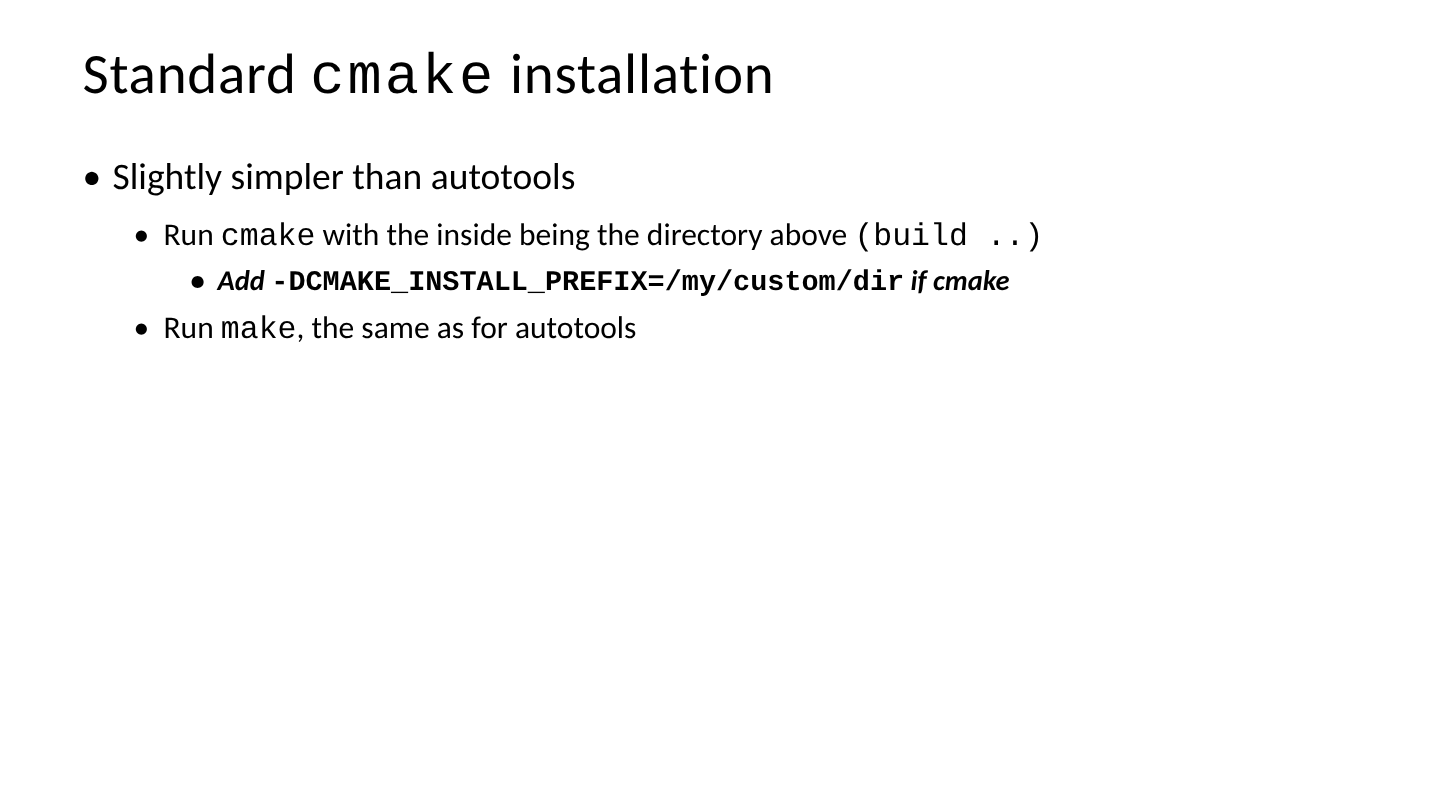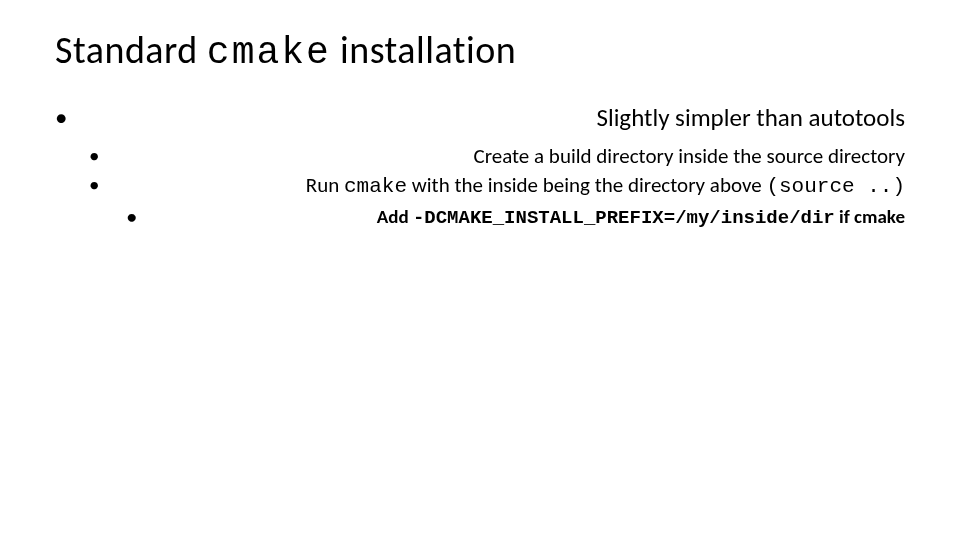--- a/index.html
+++ b/index.html
@@ -42,21 +42,20 @@
     position: absolute;
     left: 0;
   }
 
   
   .lvl1 > li {
     font-size: 25px;
     line-height: 1.25;
     padding-left: 20px;
     margin-bottom: 12px;
-    text-align: right;
   }
   .lvl1 > li::before {
     top: 0;
     font-size: 25px;
   }
 
   
   .lvl2 {
     margin-top: 10px;
   }
@@ -83,20 +82,21 @@
     padding-left: 18px;
     margin-left: 18px;
     font-weight: 600;
   }
   .lvl3 > li::before {
     top: 0;
     font-size: 19px;
   }
   .lvl3 > li .normalw {
     font-weight: 600;
+    font-style: italic;
   }
 
   .mono {
     font-family: "Courier New", Courier, monospace;
   }
 </style>
 </head>
 <body>
 
 <div class="slide">
@@ -104,28 +104,28 @@
   <h1 class="title">
     <span>Standard </span><span class="mono">cmake</span><span> installation</span>
   </h1>
 
   <ul class="lvl1">
     <li>
       <span>Slightly simpler than autotools</span>
 
       <ul class="lvl2">
         <li>
-          <span>Create a build directory inside the source directory</span>
-        </li>
-        <li>
-          <span>Run </span><span class="mono">cmake</span><span> with the inside being the directory above </span><span class="mono">(source ..)</span>
+          <span>Run </span><span class="mono">cmake</span><span> with the inside being the directory above </span><span class="mono">(build ..)</span>
 
           <ul class="lvl3">
             <li>
-              <span class="normalw">Add </span><span class="mono">-DCMAKE_INSTALL_PREFIX=/my/inside/dir</span><span class="normalw"> if cmake</span>
+              <span class="normalw">Add </span><span class="mono">-DCMAKE_INSTALL_PREFIX=/my/custom/dir</span><span class="normalw"> if cmake</span>
             </li>
           </ul>
+        </li>
+        <li>
+          <span>Run </span><span class="mono">make</span><span>, the same as for autotools</span>
         </li>
       </ul>
     </li>
   </ul>
 
 </div>
 
 </body></html>

